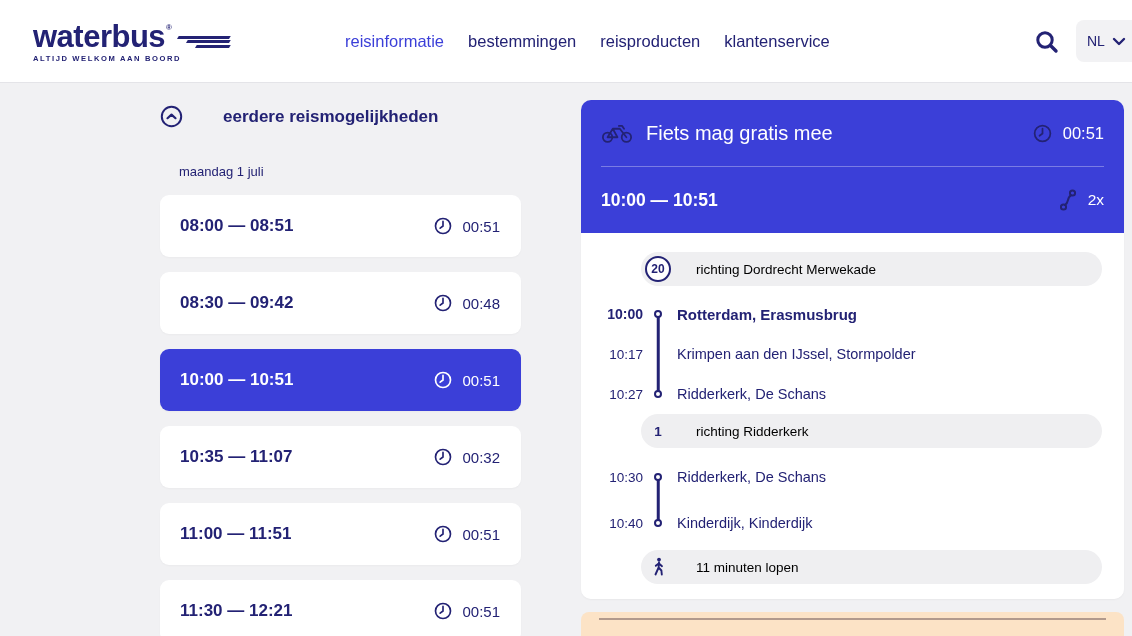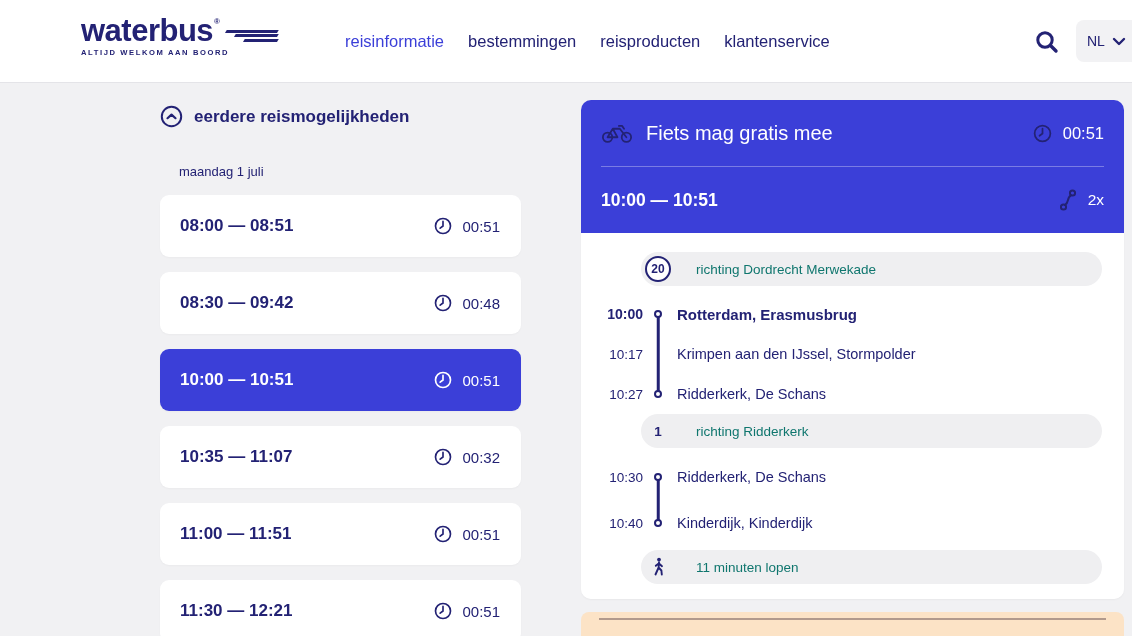--- a/index.html
+++ b/index.html
@@ -2,21 +2,21 @@
 <html><head>
 <meta charset="utf-8">
 <style>
   * { margin:0; padding:0; box-sizing:border-box; }
   html,body { width:1132px; height:636px; }
   body { font-family:"Liberation Sans", sans-serif; background:#f1f1f3; color:#232274; }
   .page { position:relative; width:1132px; height:636px; overflow:hidden; background:#f1f1f3; }
 
   
   .header { position:absolute; top:0; left:0; width:1132px; height:83px; background:#fff; border-bottom:1px solid #e4e4e8; }
-  .logo { position:absolute; left:33px; top:15px; cursor:pointer;margin-left:48px; }
+  .logo { position:absolute; left:33px; top:21px; cursor:pointer; }
   .logo-row { display:flex; align-items:center; }
   .logo-text { font-size:31px; font-weight:bold; color:#232274; letter-spacing:-0.5px; line-height:1; }
   .logo-reg { font-size:8px; font-weight:bold; align-self:flex-start; margin:2px 2px 0 1px; }
   .logo-waves { display:flex; flex-direction:column; align-items:flex-end; gap:2px; margin-left:4px; margin-top:10px; }
   .logo-waves i { display:block; height:2.6px; background:#232274; transform:skewX(-30deg); }
   .logo-waves i:nth-child(1){ width:52px; }
   .logo-waves i:nth-child(2){ width:43px; }
   .logo-waves i:nth-child(3){ width:34px; }
   .logo-tagline { font-size:7.6px; font-weight:bold; letter-spacing:1.6px; color:#232274; margin-top:2px; }
 
@@ -24,21 +24,21 @@
   .nav a { text-decoration:none; font-size:16.5px; color:#232274; cursor:pointer; }
   .nav a.active { color:#3b3fd8; }
 
   .search-btn { position:absolute; left:1033px; top:28px; width:28px; height:28px; cursor:pointer; color:#232274; }
   .lang-box { position:absolute; left:1076px; top:20px; width:66px; height:42px; background:#f2f2f4; border-radius:8px; display:flex; align-items:center; gap:7px; padding-left:11px; cursor:pointer; }
   .lang-label { font-size:14px; color:#232274; }
 
   
   .results { position:absolute; left:160px; top:105px; width:361px; }
   .results-toggle { display:flex; align-items:center; gap:11px; cursor:pointer; }
-  .results-toggle .txt { font-size:17px; font-weight:bold; color:#232274; }
+  .results-toggle .txt { font-size:17px; font-weight:bold; color:#232274;margin-left:29px; }
   .date-label { font-size:13px; color:#232274; margin:36px 0 0 19px; }
   .option-list { margin-top:16px; display:flex; flex-direction:column; gap:15px; }
   .option-card { background:#fff; border-radius:9px; height:62px; display:flex; align-items:center; justify-content:space-between; padding:0 21px 0 20px; cursor:pointer; color:#232274; box-shadow:0 1px 2px rgba(0,0,0,0.03); }
   .option-card .range { font-size:17px; font-weight:bold; }
   .option-card .dur { display:flex; align-items:center; gap:9px; font-size:15px; }
   .option-card.selected { background:#3b3fd8; color:#fff; }
 
   
   .detail { position:absolute; left:581px; top:100px; width:543px; }
   .detail-card { border-radius:10px; overflow:hidden; box-shadow:0 1px 2px rgba(0,0,0,0.04); }
@@ -47,21 +47,21 @@
   .banner-row .grow { flex:1; }
   .banner-divider { height:1px; background:rgba(255,255,255,0.32); }
   .banner .ic { color:#232274; display:flex; }
   .banner-title { font-size:20px; margin-left:13px; }
   .banner-dur { font-size:16.5px; margin-left:10px; }
   .summary-range { font-size:17.5px; font-weight:bold; }
   .summary-transfers { font-size:15.5px; margin-left:10px; }
 
   .journey { background:#fff; padding:19px 20px 15px 20px; }
   .route-pill { background:#efeff1; border-radius:17px; height:34px; display:flex; align-items:center; gap:25px; margin-left:40px; margin-right:2px; padding:0 4px 0 4px; }
-  .route-pill .pill-txt { font-size:13.5px; color:#0f766e; }
+  .route-pill .pill-txt { font-size:13.5px; color:#000000; }
   .line-badge { width:26px; height:26px; border:2px solid #232274; border-radius:50%; background:#fff; display:flex; align-items:center; justify-content:center; font-size:12px; font-weight:bold; flex:0 0 auto; }
   .line-badge-plain { width:26px; text-align:center; font-size:13.5px; font-weight:bold; flex:0 0 auto; }
   .walk-ic { width:26px; display:flex; justify-content:center; flex:0 0 auto; color:#232274; }
 
   .timeline { margin-top:8px; }
   .t-row { display:flex; align-items:center; height:40px; }
   .t-row.tall { height:46px; }
   .t-time { width:42px; text-align:right; font-size:13.5px; flex:0 0 auto; }
   .t-row.first .t-time { font-weight:bold; font-size:14px; }
   .t-marker { position:relative; width:30px; align-self:stretch; flex:0 0 auto; }

